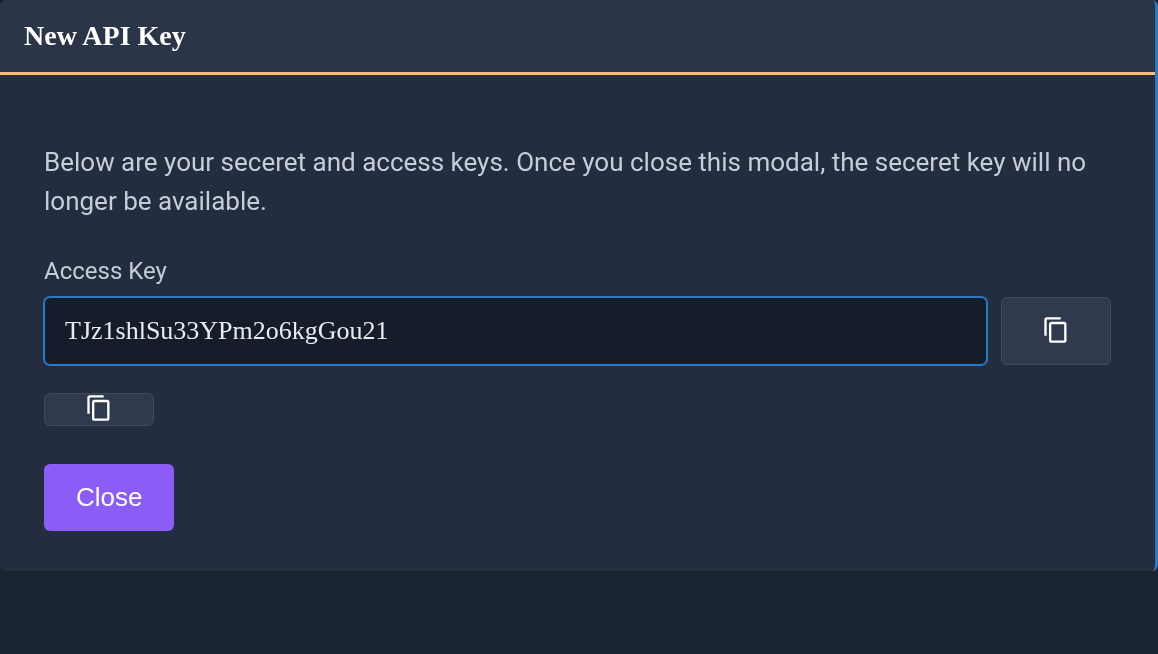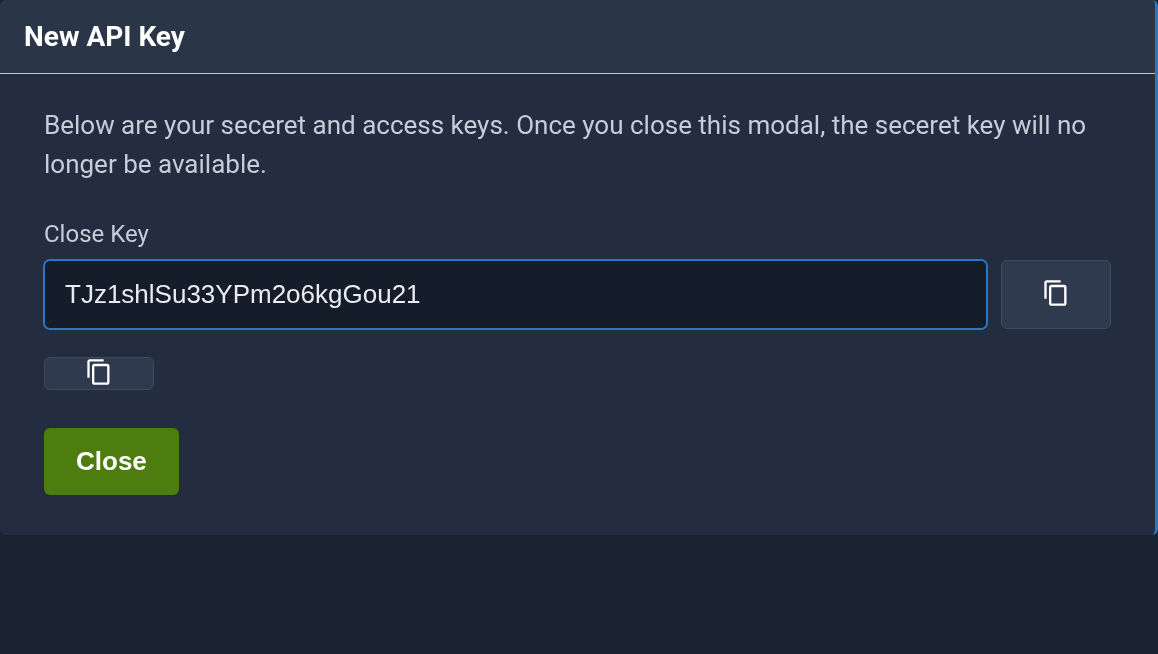--- a/index.html
+++ b/index.html
@@ -19,35 +19,37 @@
     .modal {
       width: 1158px;
       background: #232d3f;
       border-radius: 6px;
       overflow: hidden;
       border-right: 3px solid #2b78c4;
     }
     .modal-header {
       padding: 20px 24px;
       background: #2a3548;
-      border-bottom: 1px solid #fdba74;
+      border-bottom: 3px solid #fdba74;
+      font-family: Liberation Serif, serif;
     }
     .modal-title {
       color: #ffffff;
       font-size: 28px;
       font-weight: 700;
     }
     .modal-body {
       padding: 32px 44px 40px 44px;
     }
     .description {
       color: #c5cdd8;
       font-size: 26px;
       line-height: 1.5;
       margin-bottom: 36px;
+      margin-top: 36px;
     }
     .field-group {
       margin-bottom: 28px;
     }
     .field-label {
       color: #c5cdd8;
       font-size: 24px;
       margin-bottom: 12px;
       display: block;
     }
@@ -57,21 +59,21 @@
       align-items: stretch;
     }
     .key-input {
       flex: 1;
       background: #151d2b;
       border: 1px solid #3a4558;
       border-radius: 6px;
       padding: 18px 20px;
       color: #e8ecf1;
       font-size: 26px;
-      font-family: Liberation Sans, sans-serif;
+      font-family: Liberation Serif, serif;
       outline: none;
       overflow: hidden;
       white-space: nowrap;
       text-overflow: clip;
     }
     .key-input.focused {
       border-color: #2b78c4;
       box-shadow: 0 0 0 1px #2b78c4;
     }
     .copy-button {
@@ -83,43 +85,43 @@
       align-items: center;
       justify-content: center;
       cursor: pointer;
     }
     .copy-icon svg {
       width: 28px;
       height: 28px;
       fill: #ffffff;
     }
     .close-button {
-      background: #4d7c0f;
+      background: #8b5cf6;
       border: none;
       border-radius: 6px;
       color: #ffffff;
       font-size: 26px;
-      font-weight: 700;
+      font-weight: 400;
       padding: 18px 32px;
       cursor: pointer;
       margin-top: 10px;
     }
   </style>
 </head>
 <body>
 
 <div class="modal">
   <div class="modal-header">
     <h2 class="modal-title">New API Key</h2>
   </div>
   <div class="modal-body">
     <p class="description">Below are your seceret and access keys. Once you close this modal, the seceret key will no longer be available.</p>
 
     <div class="field-group">
-      <label class="field-label">Close Key</label>
+      <label class="field-label">Access Key</label>
       <div class="field-row">
         <input type="text" class="key-input focused" readonly="" value="TJz1shlSu33YPm2o6kgGou21" style="">
         <button class="copy-button">
           <span class="copy-icon">
             <svg viewBox="0 0 24 24">
                 <path d="M16 1H4C2.9 1 2 1.9 2 3v14h2V3h12V1zm3 4H8C6.9 5 6 5.9 6 7v14c0 1.1.9 2 2 2h11c1.1 0 2-.9 2-2V7c0-1.1-.9-2-2-2zm0 16H8V7h11v14z"></path>
               </svg>
           </span>
         </button>
       </div>

